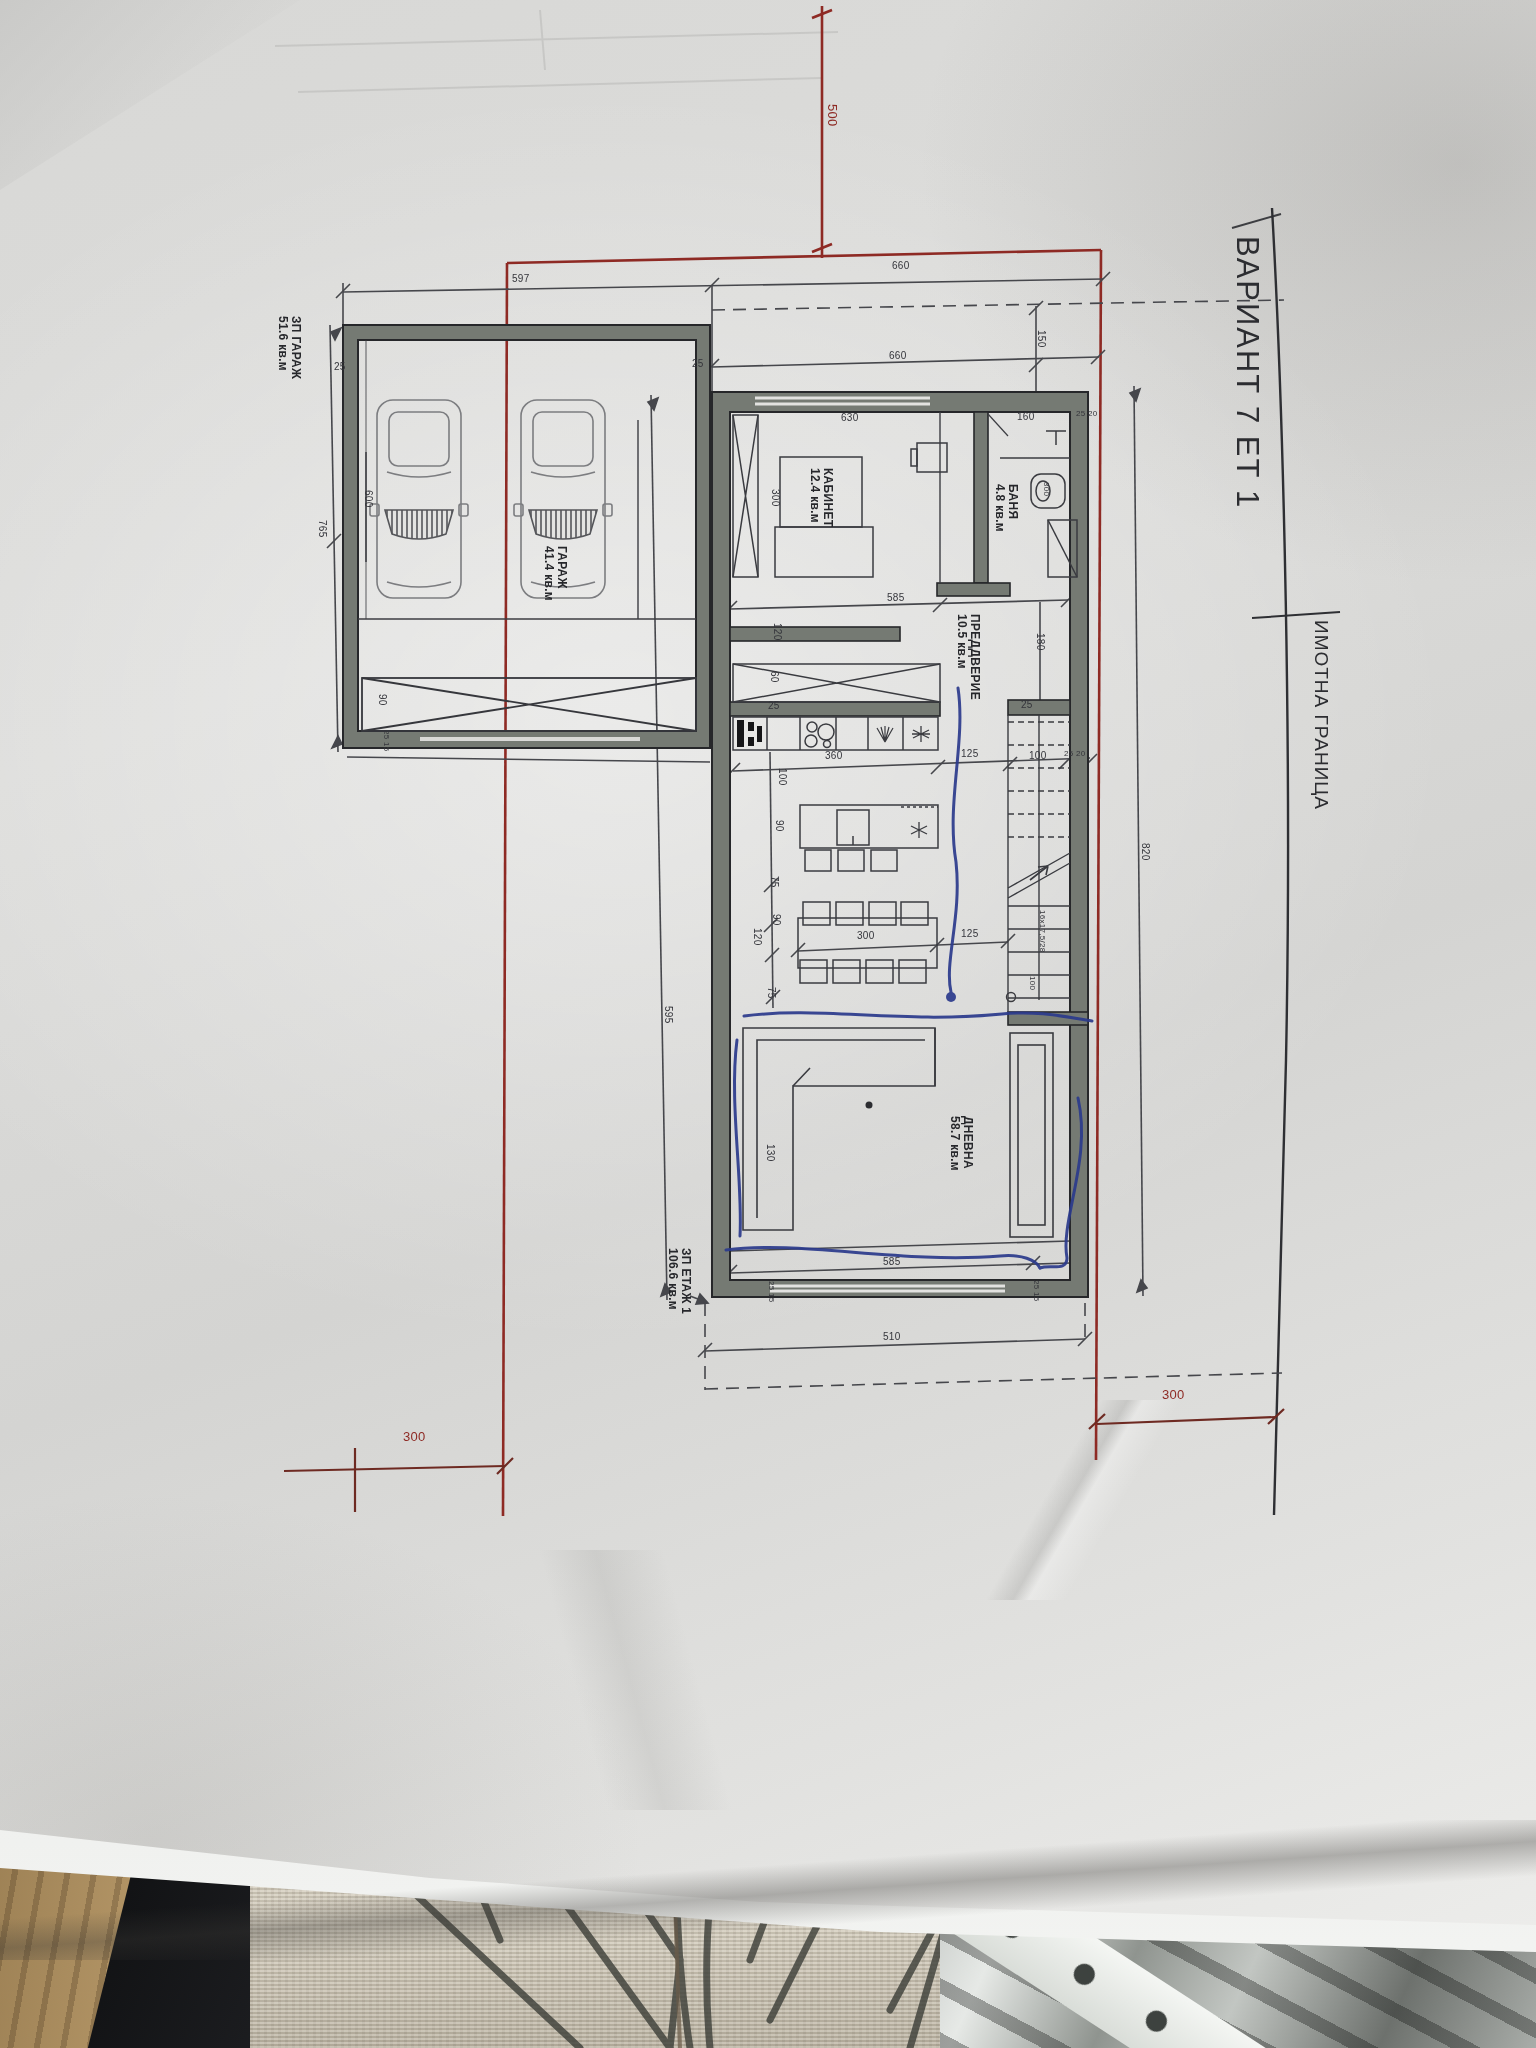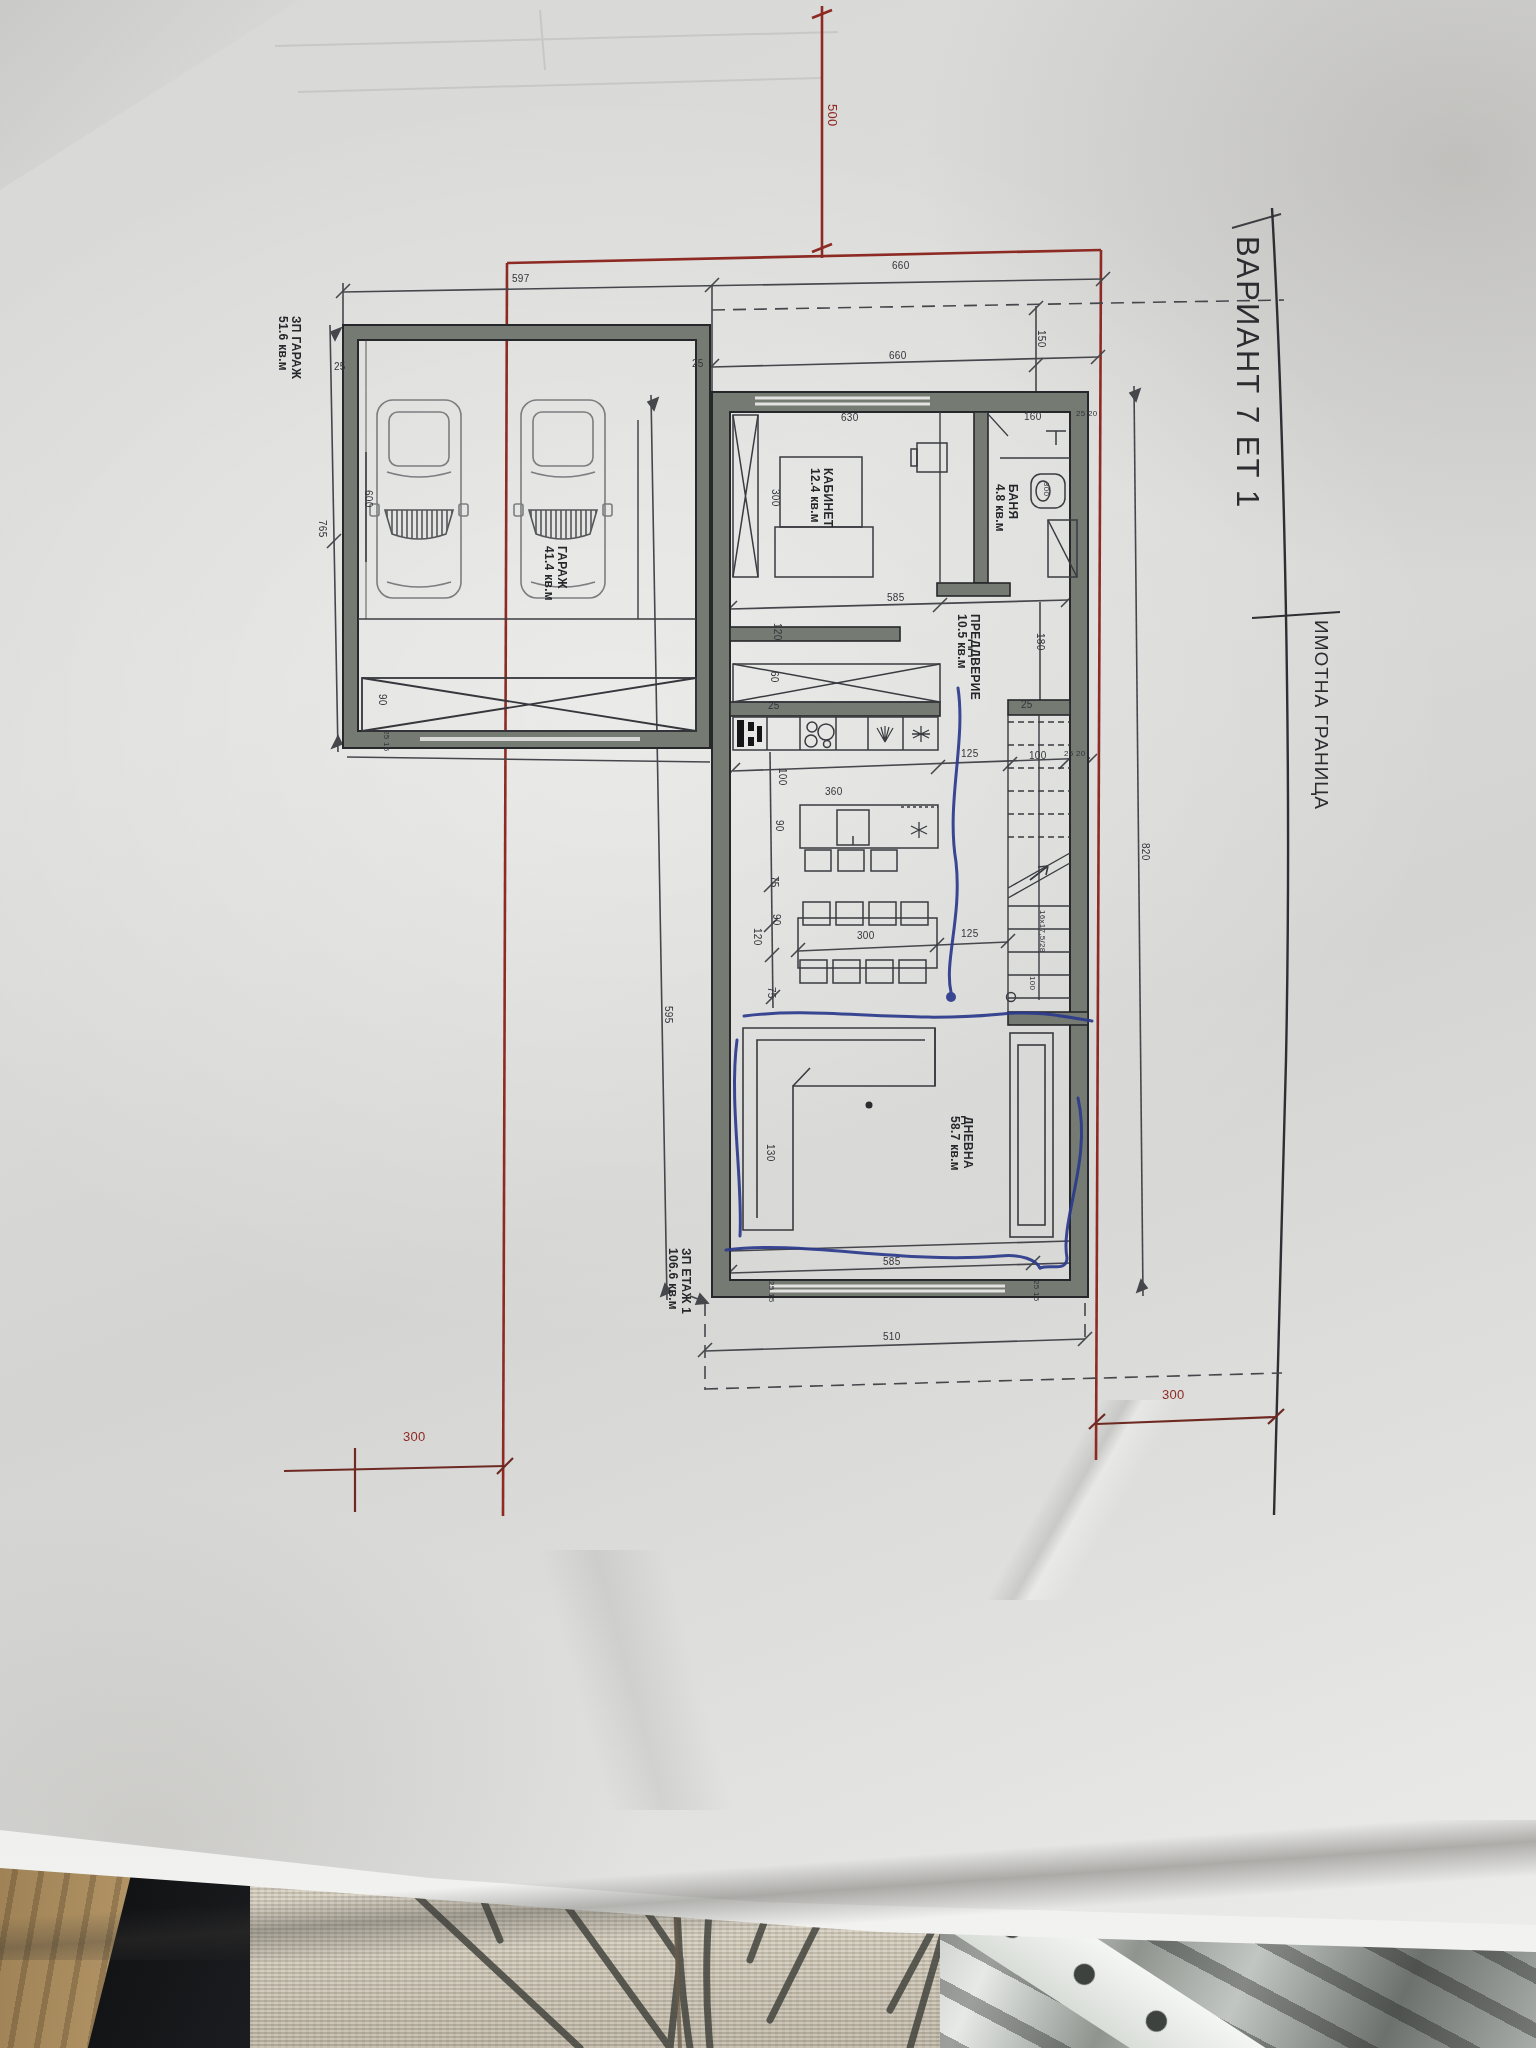--- a/index.html
+++ b/index.html
@@ -377,31 +377,31 @@
       <div class="lbl dim" style="left: 892px; top: 261px;">660</div>
       <div class="lbl dim" style="left: 889px; top: 351px;">660</div>
       <div class="lbl dim v" style="left: 1046px; top: 330px;">150</div>
       <div class="lbl dim v" style="left: 327px; top: 520px;">765</div>
       <div class="lbl dim v" style="left: 373px; top: 490px;">600</div>
       <div class="lbl dim" style="left: 334px; top: 362px;">25</div>
       <div class="lbl dim" style="left: 692px; top: 359px;">25</div>
       <div class="lbl dim v" style="left: 387px; top: 694px;">90</div>
       <div class="lbl dim7 v" style="left: 390px; top: 730px;">25 15</div>
       <div class="lbl dim" style="left: 841px; top: 413px;">630</div>
-      <div class="lbl dim" style="left: 1017px; top: 412px; margin-left: 7px;">160</div>
+      <div class="lbl dim" style="left: 1017px; top: 412px;">160</div>
       <div class="lbl dim7" style="left: 1076px; top: 410px;">25 20</div>
       <div class="lbl dim v" style="left: 780px; top: 489px;">300</div>
       <div class="lbl dim7 v" style="left: 1050px; top: 482px;">300</div>
       <div class="lbl dim" style="left: 887px; top: 593px;">585</div>
       <div class="lbl dim v" style="left: 782px; top: 623px;">120</div>
       <div class="lbl dim v" style="left: 1045px; top: 633px;">180</div>
       <div class="lbl dim v" style="left: 779px; top: 671px;">60</div>
       <div class="lbl dim" style="left: 768px; top: 701px;">25</div>
       <div class="lbl dim" style="left: 1021px; top: 700px;">25</div>
-      <div class="lbl dim" style="left: 825px; top: 751px; margin-top: 36px;">360</div>
+      <div class="lbl dim" style="left: 825px; top: 751px;">360</div>
       <div class="lbl dim" style="left: 961px; top: 749px;">125</div>
       <div class="lbl dim" style="left: 1029px; top: 751px;">100</div>
       <div class="lbl dim7" style="left: 1064px; top: 750px;">25 20</div>
       <div class="lbl dim v" style="left: 787px; top: 768px;">100</div>
       <div class="lbl dim v" style="left: 784px; top: 820px;">90</div>
       <div class="lbl dim v" style="left: 779px; top: 876px;">75</div>
       <div class="lbl dim v" style="left: 781px; top: 914px;">90</div>
       <div class="lbl dim v" style="left: 762px; top: 928px;">120</div>
       <div class="lbl dim" style="left: 857px; top: 931px;">300</div>
       <div class="lbl dim" style="left: 961px; top: 929px;">125</div>

